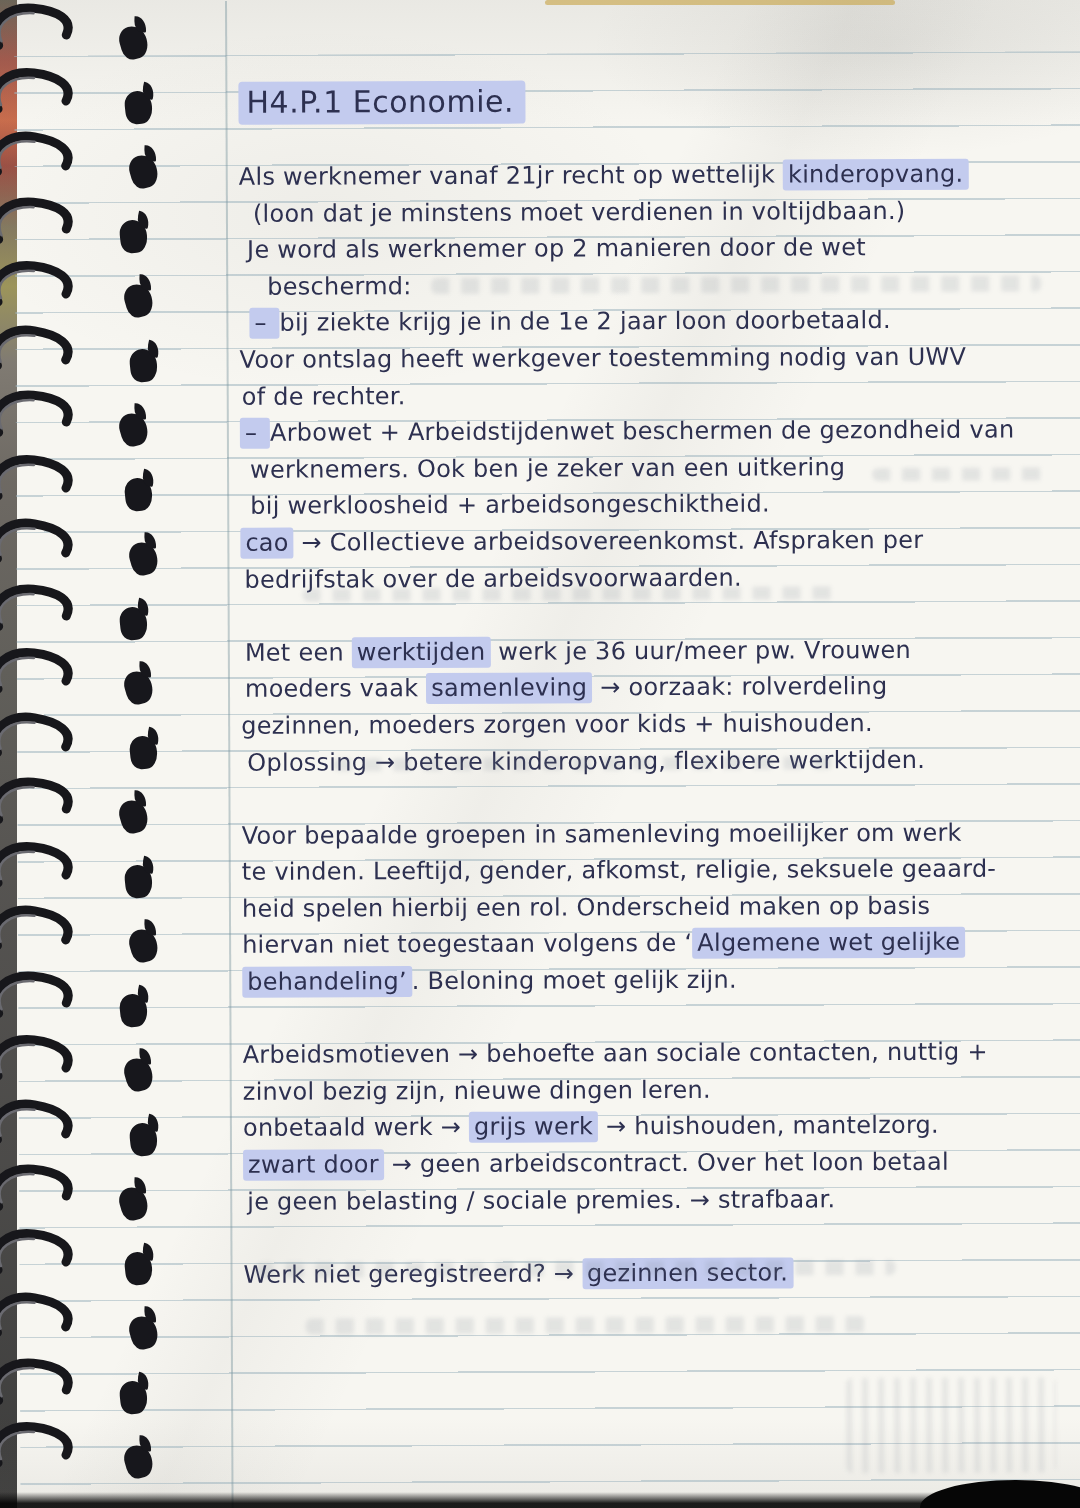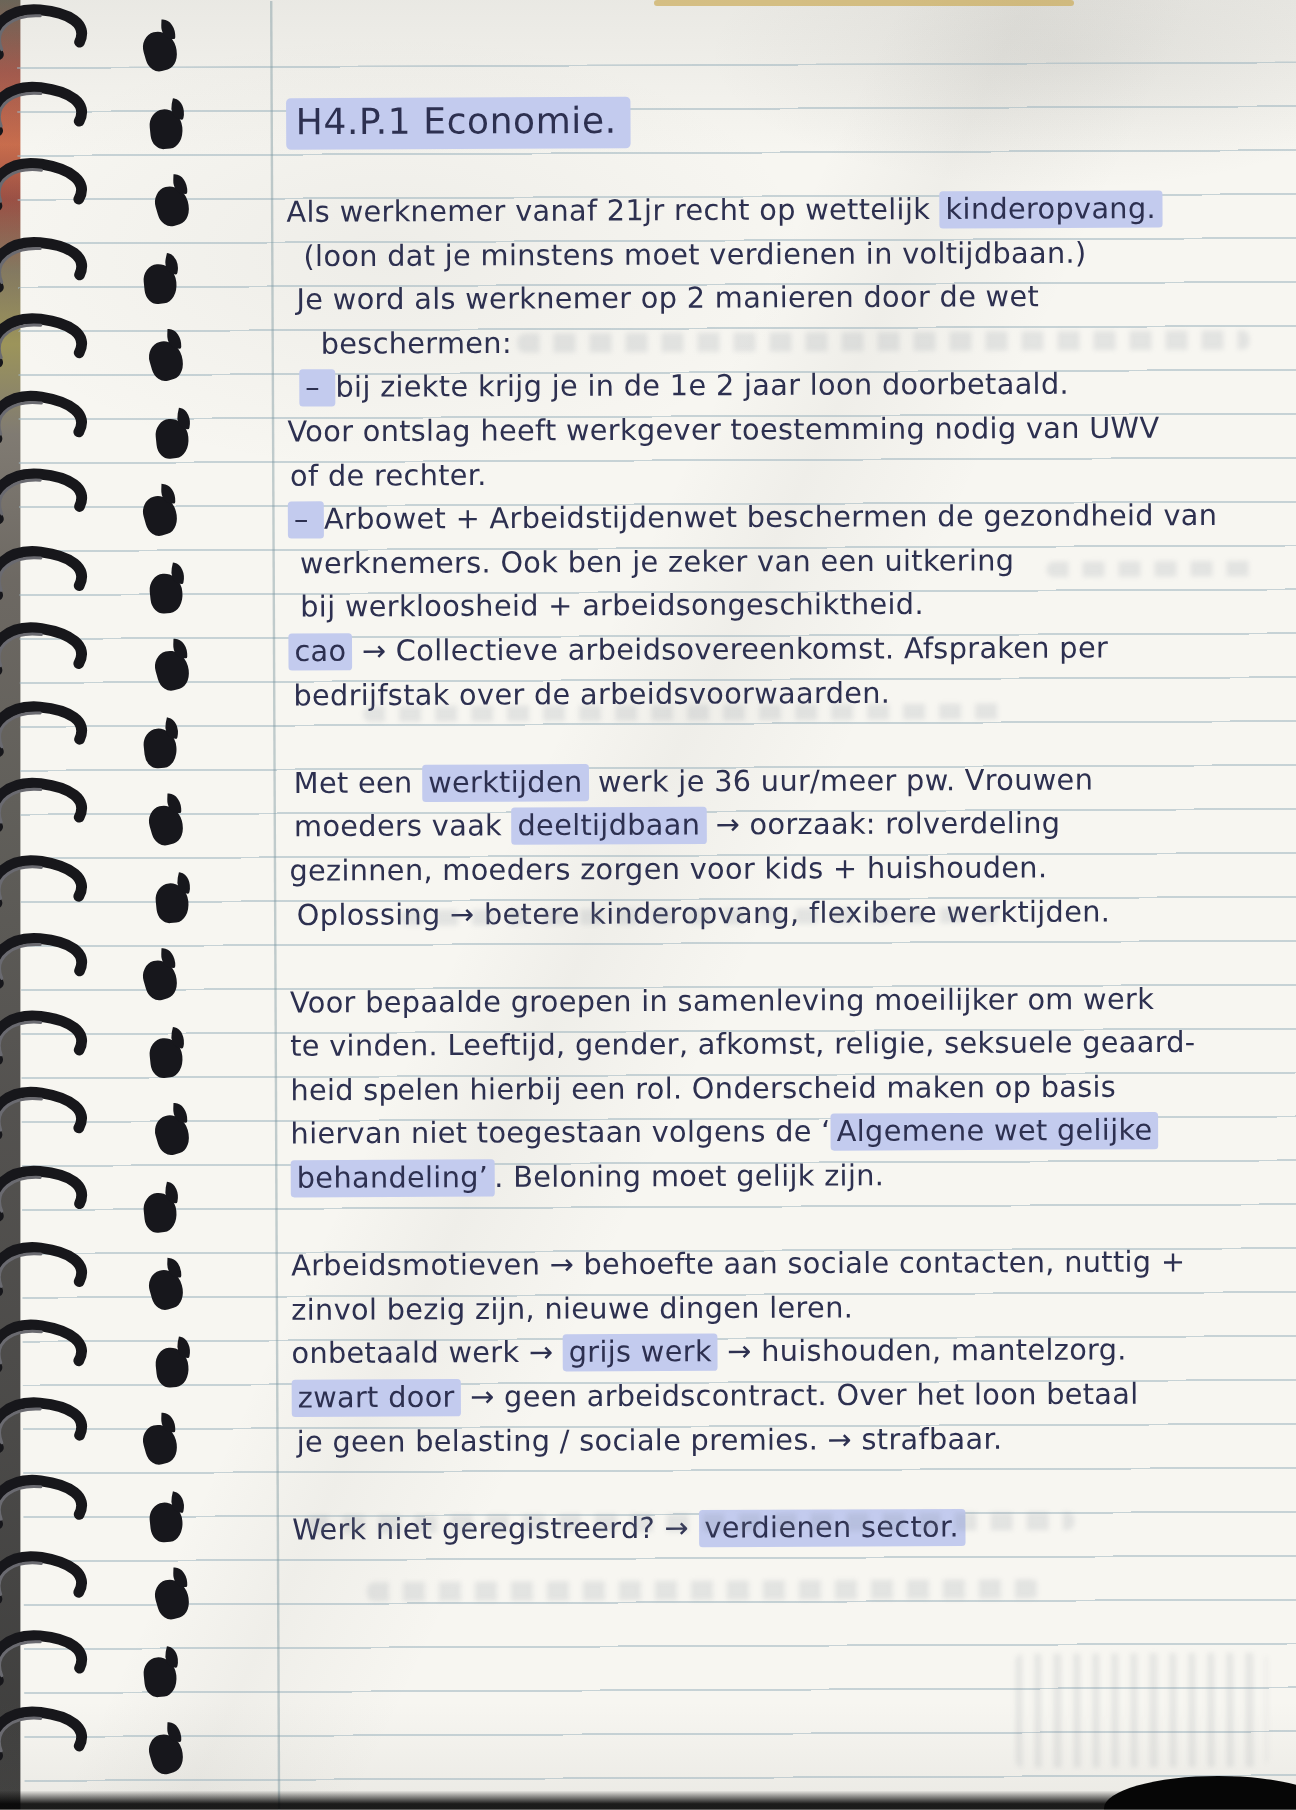--- a/index.html
+++ b/index.html
@@ -75,52 +75,52 @@
 
     <div class="note-title">
       <span class="title-hl">H4.P.1 Economie.</span>
     </div>
 
     <div class="note-body">
         <div class="para">
           <div class="line"><span>Als werknemer vanaf 21jr recht op wettelijk </span><span class="hl">kinderopvang.</span></div>
           <div class="line" style="padding-left: 14px;"><span>(loon dat je minstens moet verdienen in voltijdbaan.)</span></div>
           <div class="line" style="padding-left: 8px;"><span>Je word als werknemer op 2 manieren door de wet</span></div>
-          <div class="line" style="padding-left: 28px;"><span>beschermen:</span></div>
+          <div class="line" style="padding-left: 28px;"><span>beschermd:</span></div>
           <div class="line" style="padding-left: 10px;"><span class="hl">– </span><span>bij ziekte krijg je in de 1e 2 jaar loon doorbetaald.</span></div>
           <div class="line"><span>Voor ontslag heeft werkgever toestemming nodig van UWV</span></div>
           <div class="line" style="padding-left: 2px;"><span>of de rechter.</span></div>
           <div class="line"><span class="hl">– </span><span>Arbowet + Arbeidstijdenwet beschermen de gezondheid van</span></div>
           <div class="line" style="padding-left: 10px;"><span>werknemers. Ook ben je zeker van een  uitkering</span></div>
           <div class="line" style="padding-left: 10px;"><span>bij werkloosheid + arbeidsongeschiktheid.</span></div>
           <div class="line"><span class="hl">cao</span><span> → Collectieve arbeidsovereenkomst. Afspraken per</span></div>
           <div class="line" style="padding-left: 4px;"><span>bedrijfstak over de arbeidsvoorwaarden.</span></div>
         </div>
         <div class="para">
           <div class="line" style="padding-left: 4px;"><span>Met een </span><span class="hl">werktijden</span><span> werk je 36 uur/meer pw. Vrouwen</span></div>
-          <div class="line" style="padding-left: 4px;"><span>moeders vaak </span><span class="hl">deeltijdbaan</span><span> → oorzaak: rolverdeling</span></div>
+          <div class="line" style="padding-left: 4px;"><span>moeders vaak </span><span class="hl">samenleving</span><span> → oorzaak: rolverdeling</span></div>
           <div class="line"><span>gezinnen, moeders zorgen voor kids + huishouden.</span></div>
           <div class="line" style="padding-left: 6px;"><span>Oplossing → betere kinderopvang, flexibere werktijden.</span></div>
         </div>
         <div class="para">
           <div class="line"><span>Voor bepaalde groepen in samenleving moeilijker om werk</span></div>
           <div class="line"><span>te vinden. Leeftijd, gender, afkomst, religie, seksuele geaard-</span></div>
           <div class="line"><span>heid spelen hierbij een rol. Onderscheid maken op basis</span></div>
           <div class="line"><span>hiervan niet toegestaan volgens de ‘</span><span class="hl">Algemene wet gelijke</span></div>
           <div class="line"><span class="hl">behandeling’</span><span>.   Beloning moet gelijk zijn.</span></div>
         </div>
         <div class="para">
           <div class="line"><span>Arbeidsmotieven → behoefte aan sociale contacten, nuttig +</span></div>
           <div class="line"><span>zinvol bezig zijn, nieuwe dingen leren.</span></div>
           <div class="line"><span>onbetaald werk → </span><span class="hl">grijs werk</span><span> → huishouden, mantelzorg.</span></div>
           <div class="line"><span class="hl">zwart door</span><span> → geen arbeidscontract. Over het loon betaal</span></div>
           <div class="line" style="padding-left: 4px;"><span>je geen belasting / sociale premies. → strafbaar.</span></div>
         </div>
         <div class="para">
-          <div class="line"><span>Werk niet geregistreerd? → </span><span class="hl">verdienen sector.</span></div>
+          <div class="line"><span>Werk niet geregistreerd? → </span><span class="hl">gezinnen sector.</span></div>
         </div>
       </div>
 
     <div class="smudge" style="left:430px;top:278px;width:610px;height:16px;"></div>
     <div class="smudge" style="left:870px;top:470px;width:180px;height:13px;"></div>
     <div class="smudge" style="left:300px;top:588px;width:540px;height:13px;"></div>
     <div class="smudge" style="left:330px;top:758px;width:500px;height:13px;"></div>
     <div class="smudge" style="left:250px;top:1262px;width:640px;height:15px;"></div>
     <div class="smudge" style="left:300px;top:1318px;width:560px;height:16px;"></div>
     <div class="smudge vert" style="left:840px;top:1380px;width:210px;height:95px;"></div>

